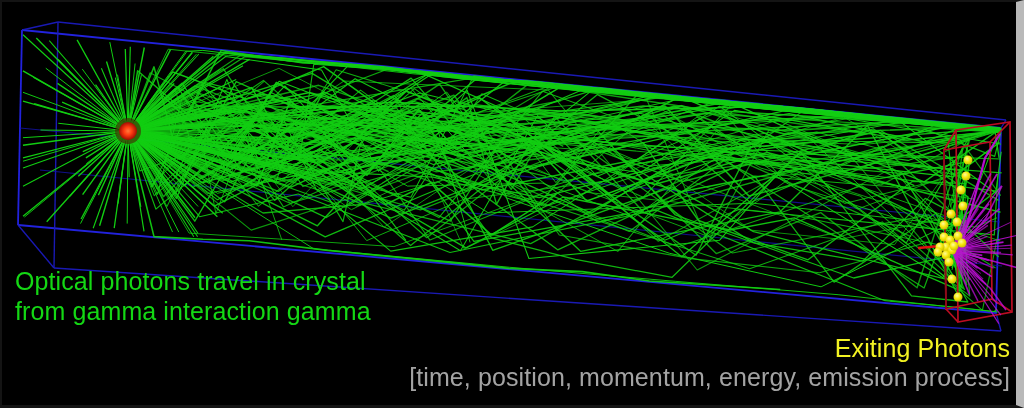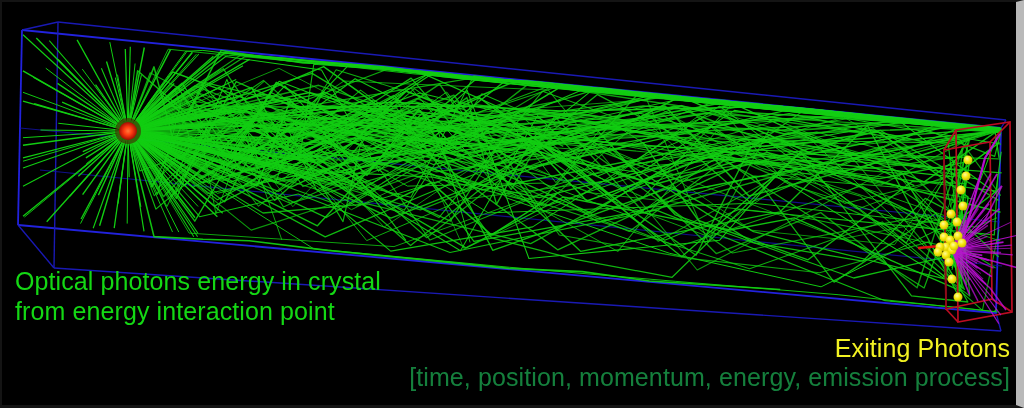--- a/index.html
+++ b/index.html
@@ -7,21 +7,21 @@
   #stage{position:relative;width:1024px;height:408px;background:#000000;overflow:hidden;}
   #stage::after{content:"";position:absolute;inset:0;pointer-events:none;
       border-left:2px solid #141414;border-top:2px solid #141414;
       border-right:8px solid #b9b9b9;border-bottom:3px solid #141414;}
   #scene{position:absolute;left:0;top:0;width:1024px;height:408px;}
   .lbl{position:absolute;white-space:nowrap;font-family:"Liberation Sans",sans-serif;
        font-weight:400;letter-spacing:.1px;}
   #lbl-crystal{left:15px;top:266px;color:#14d814;font-size:25px;line-height:30px;}
   #lbl-sipm{left:951px;top:77px;color:#ff1414;font-size:26px;line-height:28px;}
   #lbl-exiting{right:14px;top:334px;color:#f2f222;font-size:25px;line-height:29px;text-align:right;}
-  #lbl-props{right:14px;top:363px;color:#15803d;font-size:25px;line-height:29px;text-align:right;}
+  #lbl-props{right:14px;top:363px;color:#a3a3a3;font-size:25px;line-height:29px;text-align:right;}
 </style>
 </head>
 <body>
 
 <div id="stage">
 
   <svg id="scene" viewBox="0 0 1024 408" preserveAspectRatio="none">
     <defs>
       <radialGradient id="ipGrad" cx="50%" cy="50%" r="50%">
         <stop offset="0%" stop-color="#ff7a3a"></stop>
@@ -395,21 +395,21 @@
         <circle cx="949" cy="262" r="4.5" fill="url(#dotGrad)"></circle>
       </g>
 
     <g>
       <circle cx="128" cy="131" r="13" fill="#4a0f02" opacity="0.55"></circle>
       <circle cx="128" cy="131" r="9" fill="url(#ipGrad)"></circle>
     </g>
   </svg>
 
   <div class="lbl" id="lbl-crystal">
-    <div>Optical photons energy in crystal</div>
-    <div>from energy interaction point</div>
+    <div>Optical photons travel in crystal</div>
+    <div>from gamma interaction gamma</div>
   </div>
 
 
   <div class="lbl" id="lbl-exiting">Exiting Photons</div>
   <div class="lbl" id="lbl-props">[time, position, momentum, energy, emission process]</div>
 
 </div>
 
 </body></html>

